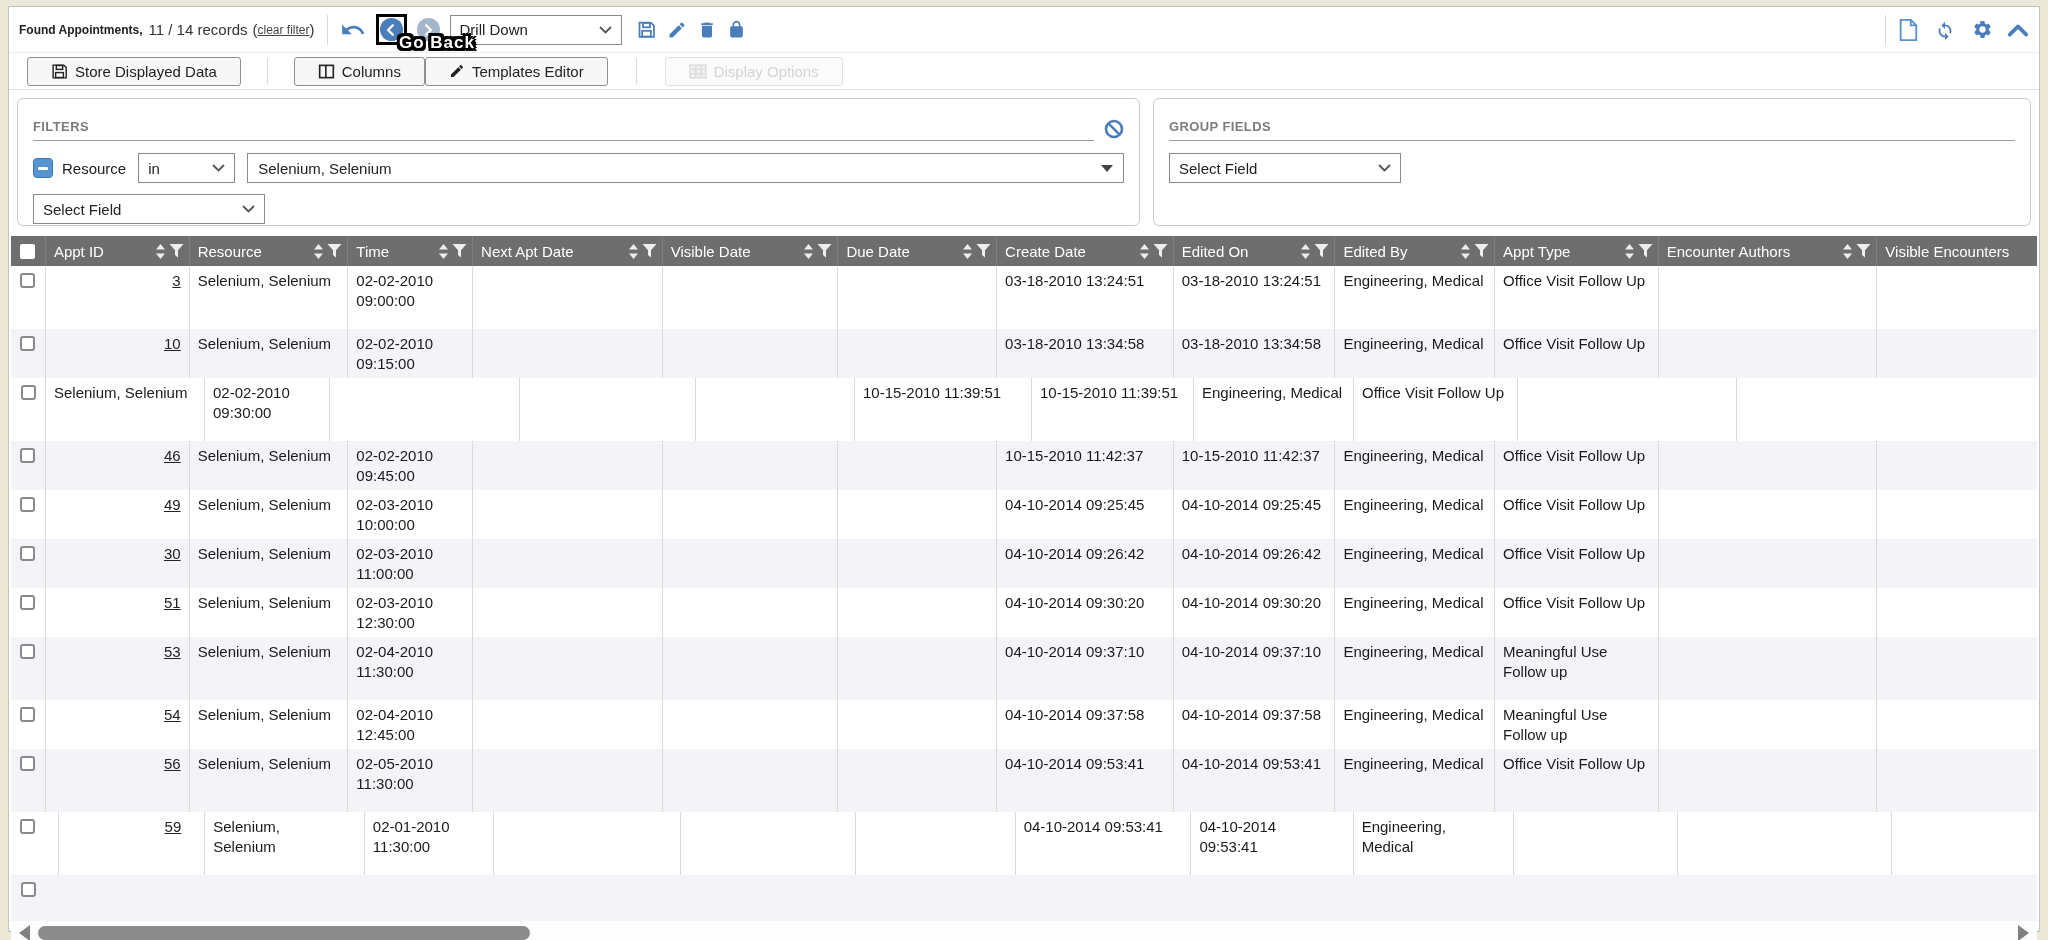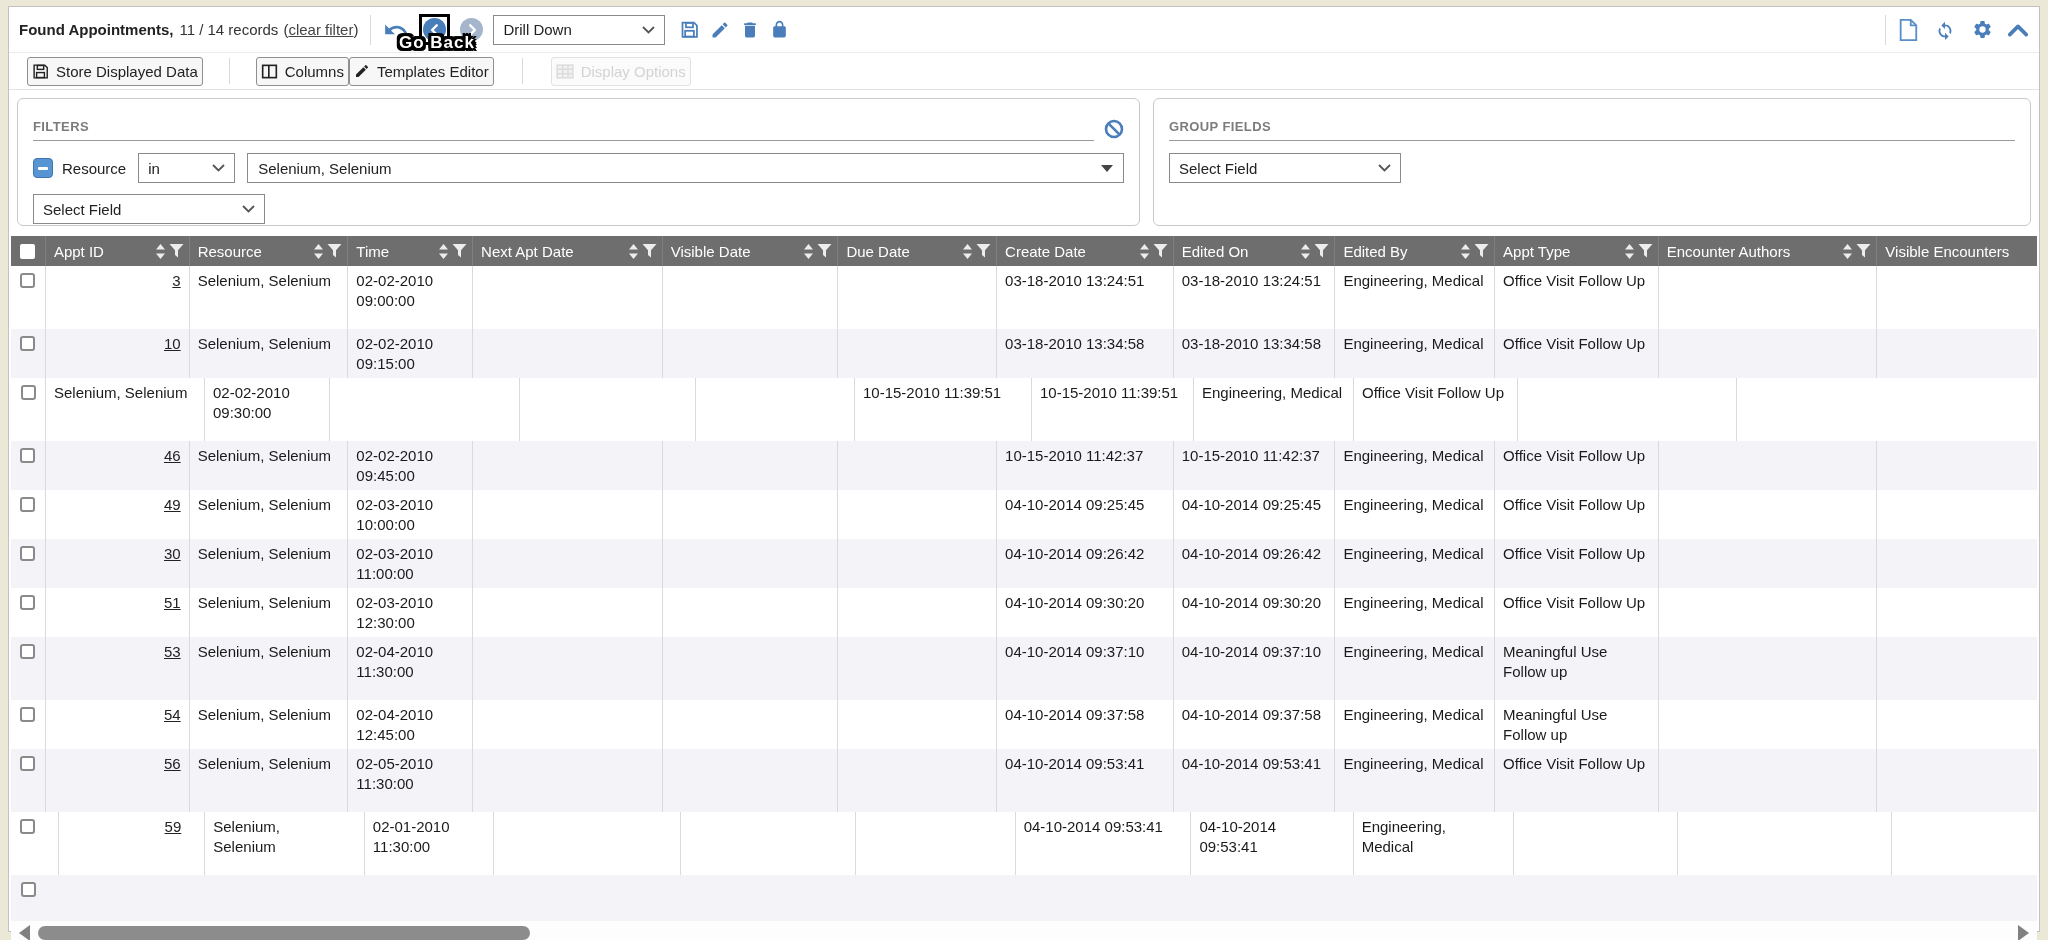--- a/index.html
+++ b/index.html
@@ -4,23 +4,23 @@
 <style>
   * { margin:0; padding:0; box-sizing:border-box; }
   html,body { width:2048px; height:940px; overflow:hidden;
     font-family:"Liberation Sans","DejaVu Sans",sans-serif; background:#ece8d8; }
   .panel { position:absolute; left:8px; top:6px; width:2032px; height:926px;
     background:#ffffff; border:1px solid #c2c2c2; }
 
   
   .row1 { height:46px; display:flex; align-items:center; padding:0 10px;
     border-bottom:1px solid #ececec; position:relative; }
-  .title { font-size:15px; font-weight:bold; color:#222; }
+  .title { font-size:12px; font-weight:bold; color:#222; }
   .records { font-size:15px; color:#333; margin-left:6px; }
-  .clear-link { font-size:15px; color:#444; text-decoration:underline; cursor:pointer; }
+  .clear-link { font-size:12px; color:#444; text-decoration:underline; cursor:pointer; }
   .vsep { width:1px; height:30px; background:#d9d9d9; margin:0 12px; }
   .icon-btn { display:inline-flex; align-items:center; justify-content:center; cursor:pointer; }
   .nav-circle { width:23px; height:23px; border-radius:50%; display:flex;
     align-items:center; justify-content:center; }
   .nav-blue { background:#4a7ebb; }
   .nav-dim  { background:#a5b6cc; }
   .focus-box { border:3px solid #000; padding:1px; background:#fff; display:inline-flex; }
   .toolbar-gap { margin-left:10px; }
   .sel { height:30px; background:#fff; border:1px solid #8a8a8a; display:flex;
     align-items:center; justify-content:space-between; padding:0 9px; font-size:15px;
@@ -30,21 +30,21 @@
   .tooltip { position:absolute; left:399px; top:33px; z-index:50; font-size:17px;
     font-weight:bold; letter-spacing:1px; color:#fff; white-space:nowrap;
     text-shadow:-3px -3px 0 #000,3px -3px 0 #000,-3px 3px 0 #000,3px 3px 0 #000,
       -3px 0 0 #000,3px 0 0 #000,0 -3px 0 #000,0 3px 0 #000,-2px -2px 0 #000,
       2px -2px 0 #000,-2px 2px 0 #000,2px 2px 0 #000; }
 
   
   .row2 { height:37px; display:flex; align-items:center; padding:0 10px;
     border-bottom:1px solid #e3e3e3; }
   .btn { height:29px; display:inline-flex; align-items:center; gap:7px;
-    background:#f7f7f7; border:1px solid #8f8f8f; border-radius:3px; padding:0 4px;
+    background:#f7f7f7; border:1px solid #8f8f8f; border-radius:3px; padding:0 23px;
     font-size:15px; color:#222; cursor:pointer;text-align:right; }
   .btn.disabled { background:#fbfbfb; border-color:#e2e2e2; color:#d3d3d3; cursor:default; }
   .row2 .vsep { height:26px; }
 
   
   .filters-area { display:flex; gap:13px; padding:8px 8px 0 8px; height:141px; }
   .fbox { border:1px solid #c9c9c9; border-radius:6px; background:#fff;
     padding:10px 15px; height:128px; }
   .fbox-filters { width:1123px; }
   .fbox-group { flex:1; }

